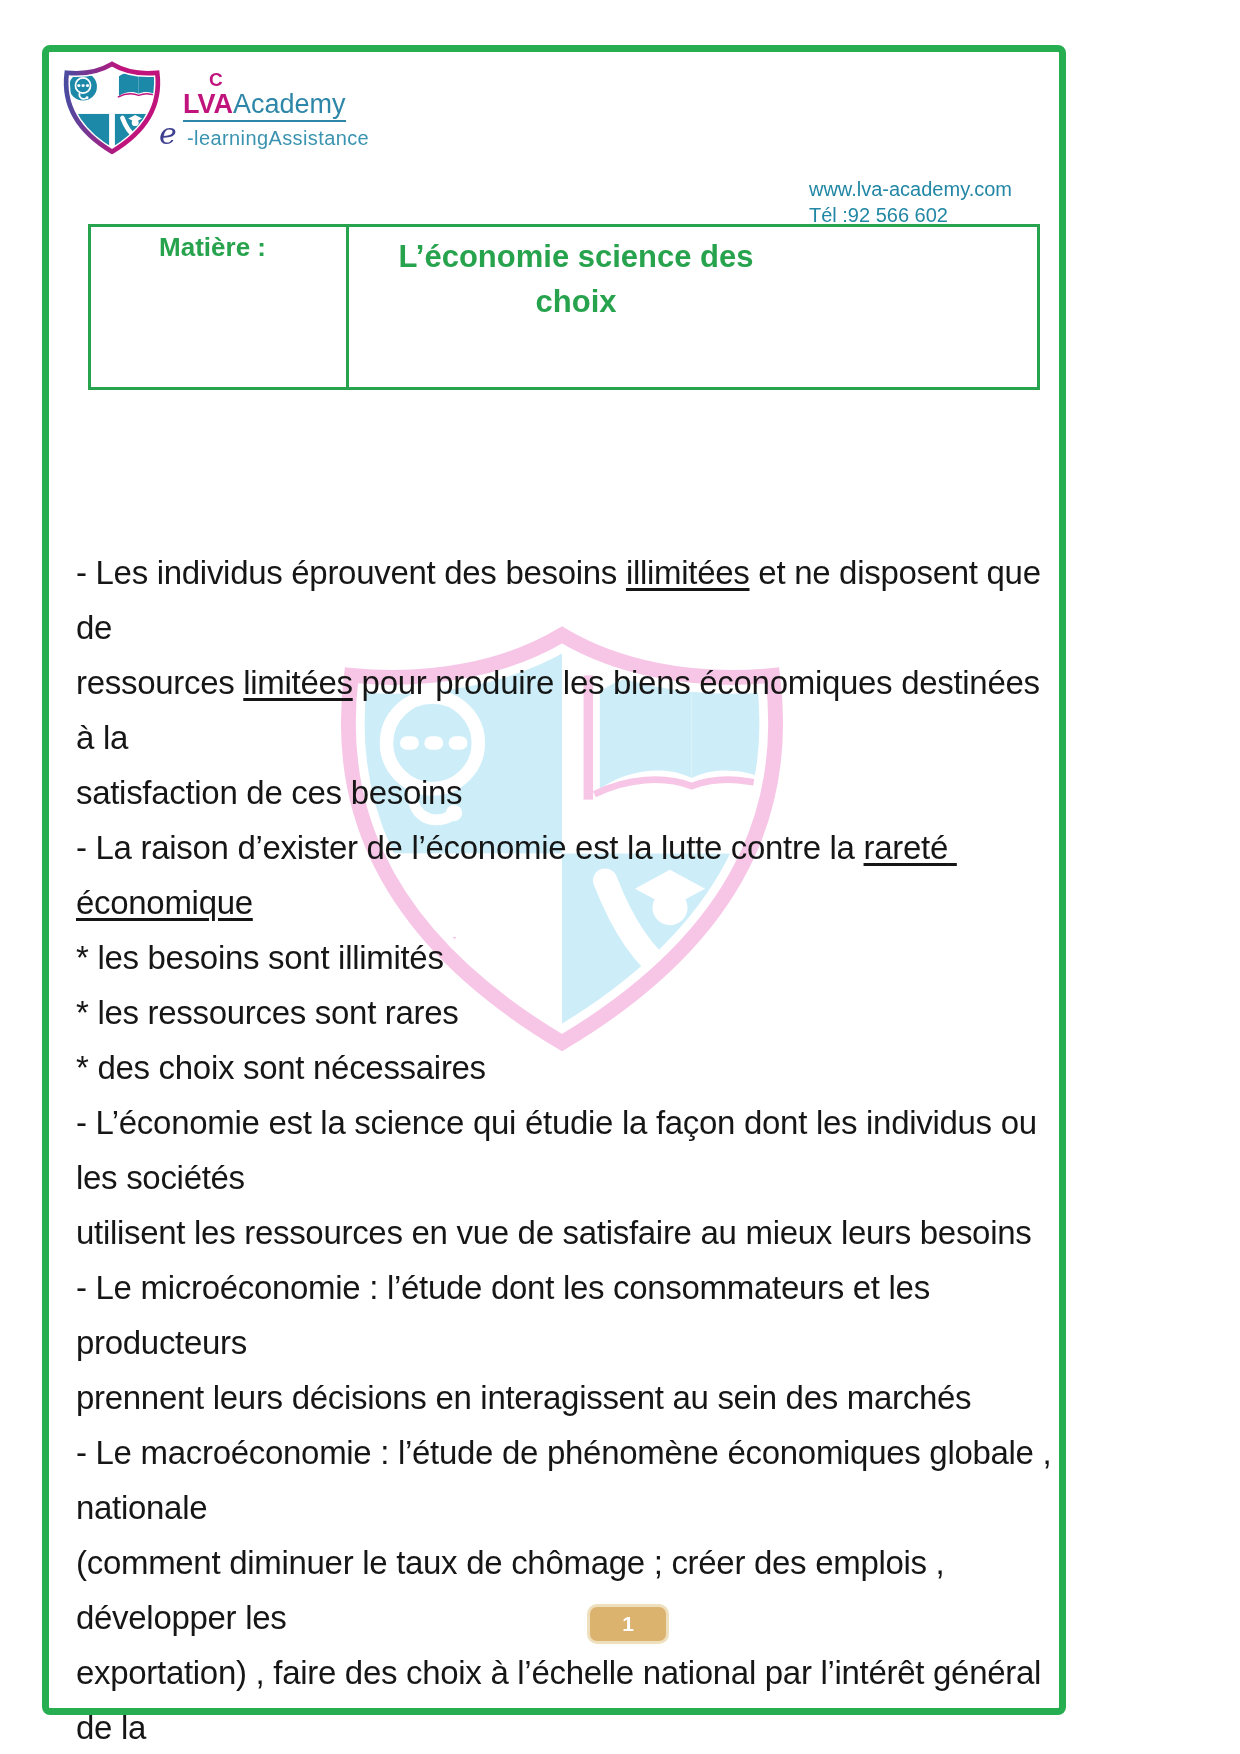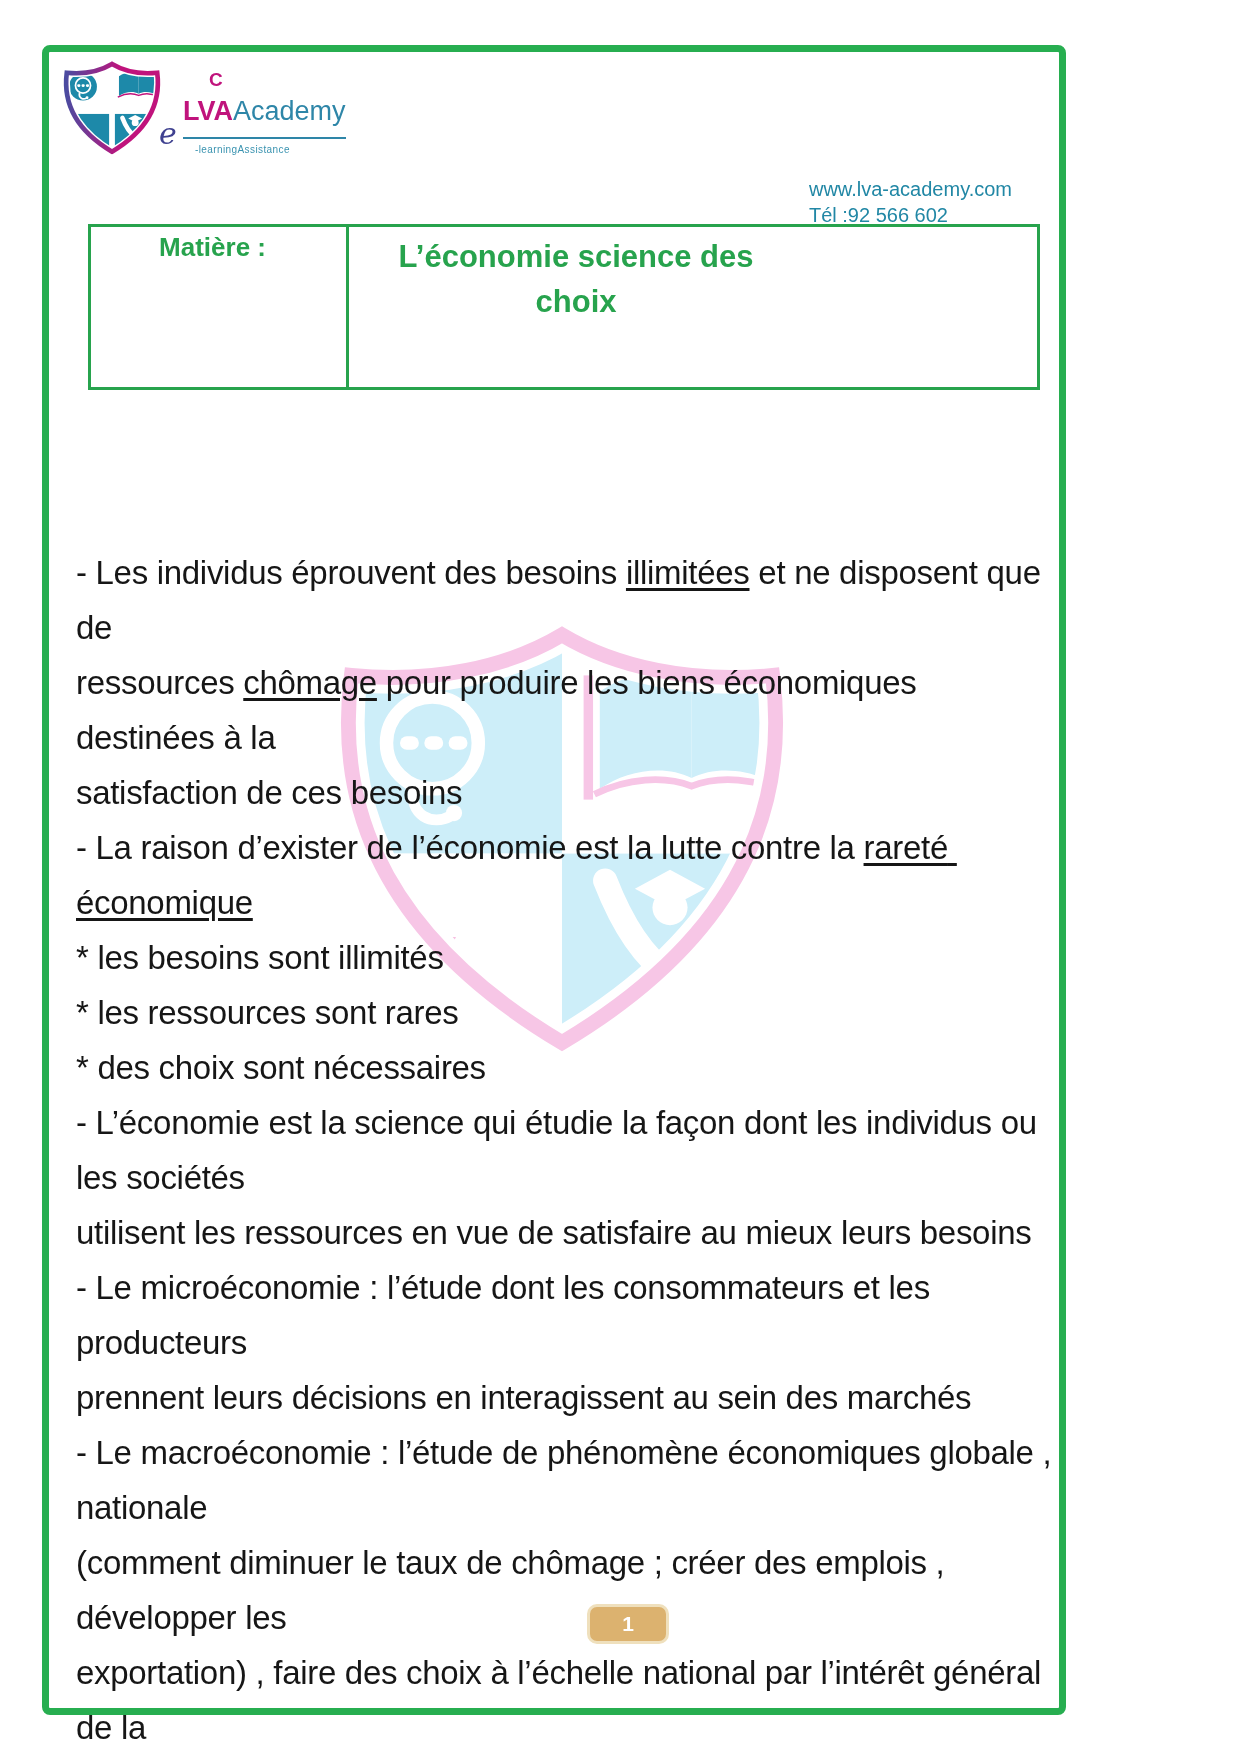--- a/index.html
+++ b/index.html
@@ -5,25 +5,25 @@
   html,body{margin:0;padding:0;background:#ffffff;}
   .page{position:relative;width:1240px;height:1754px;background:#fff;
         font-family:"Liberation Sans",sans-serif;overflow:hidden;}
   .frame{position:absolute;left:42px;top:45px;width:1024px;height:1670px;
          border:7px solid #27ae50;border-radius:8px;box-sizing:border-box;z-index:0;}
 
   
   .logo-shield{position:absolute;left:54px;top:60px;width:116px;z-index:3;}
   .logo-textblock{position:absolute;left:183px;top:70px;z-index:3;line-height:1;}
   .logo-monogram{font-size:19px;font-weight:bold;color:#c0137c;margin-left:26px;}
-  .brand-line{display:inline-block;border-bottom:2px solid #2e86a8;padding-bottom:12px;
-              font-size:27px;margin-top:9px;}
+  .brand-line{display:inline-block;border-bottom:2px solid #2e86a8;padding-bottom:2px;
+              font-size:27px;margin-top:2px;}
   .brand-bold{color:#c0137c;font-weight:bold;}
   .brand-light{color:#2e86a8;}
-  .logo-tagline{color:#3a93b0;font-size:10px;margin-top:6px;margin-left:12px;letter-spacing:.4px;}
+  .logo-tagline{color:#3a93b0;font-size:20px;margin-top:6px;margin-left:4px;letter-spacing:.4px;}
   .script-e{position:absolute;left:159px;top:116px;font-family:"DejaVu Serif",serif;
             font-style:italic;font-size:30px;color:#3f4190;z-index:3;}
   .contact{position:absolute;right:228px;top:150px;text-align:left;color:#2187a5;
            font-size:20px;line-height:1.3;z-index:3;margin-top:26px;}
 
   
   .info-table{position:absolute;left:88px;top:224px;width:952px;height:166px;display:flex;
               border:3px solid #27a34d;box-sizing:border-box;background:transparent;z-index:3;}
   .cell{box-sizing:border-box;text-align:center;color:#27a34d;font-weight:bold;}
   .cell + .cell{border-left:3px solid #27a34d;}
@@ -150,21 +150,21 @@
         <circle cx="140" cy="108" r="6.5" fill="#ffffff"></circle>
         <polygon points="127,101 140,94 153,101 140,108" fill="#ffffff"></polygon>
       </g>
     </g>
     <path d="M100 7 C 80 19, 52 25, 22 22 C 17 62, 26 114, 100 158 C 174 114, 183 62, 178 22 C 148 25, 120 19, 100 7 Z" stroke="#ffffff" stroke-width="12" fill="none"></path>
     <path d="M100 7 C 80 19, 52 25, 22 22 C 17 62, 26 114, 100 158 C 174 114, 183 62, 178 22 C 148 25, 120 19, 100 7 Z" stroke="#f7c6e6" stroke-width="5.5" fill="none"></path>
   </svg>
 
   <div class="body-text">
       <p class="body-para"><span>- Les individus éprouvent des besoins </span><u>illimitées</u><span> et ne disposent que de
-</span><span>ressources </span><u>chômage</u><span> pour produire les biens économiques destinées à la
+</span><span>ressources </span><u>limitées</u><span> pour produire les biens économiques destinées à la
 </span><span>satisfaction de ces besoins</span></p>
       <p class="body-para"><span>- La raison d’exister de l’économie est la lutte contre la </span><u>rareté économique</u></p>
       <p class="body-para"><span>* les besoins sont illimités</span></p>
       <p class="body-para"><span>* les ressources sont rares</span></p>
       <p class="body-para"><span>* des choix sont nécessaires</span></p>
       <p class="body-para"><span>- L’économie est la science qui étudie la façon dont les individus ou les sociétés
 utilisent les ressources en vue de satisfaire au mieux leurs besoins</span></p>
       <p class="body-para"><span>- Le microéconomie : l’étude dont les consommateurs et les producteurs
 prennent leurs décisions en interagissent au sein des marchés</span></p>
       <p class="body-para"><span>- Le macroéconomie : l’étude de phénomène économiques globale , nationale

